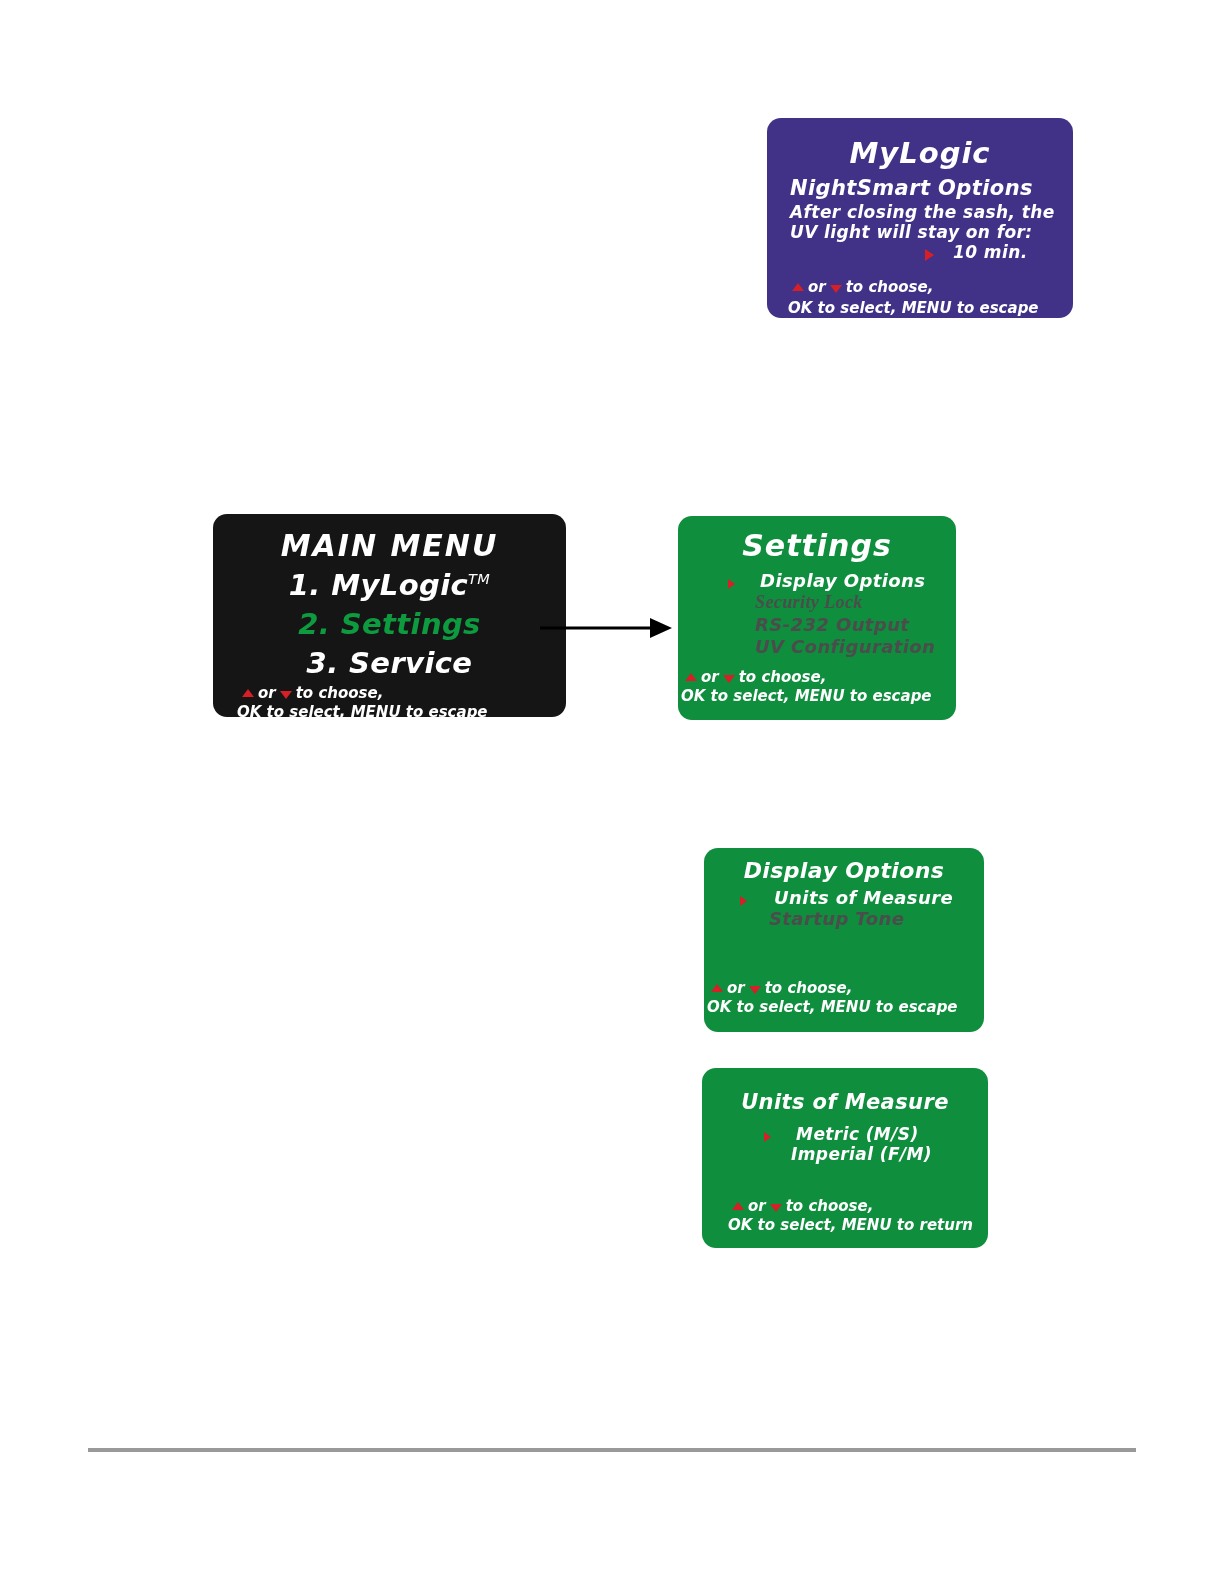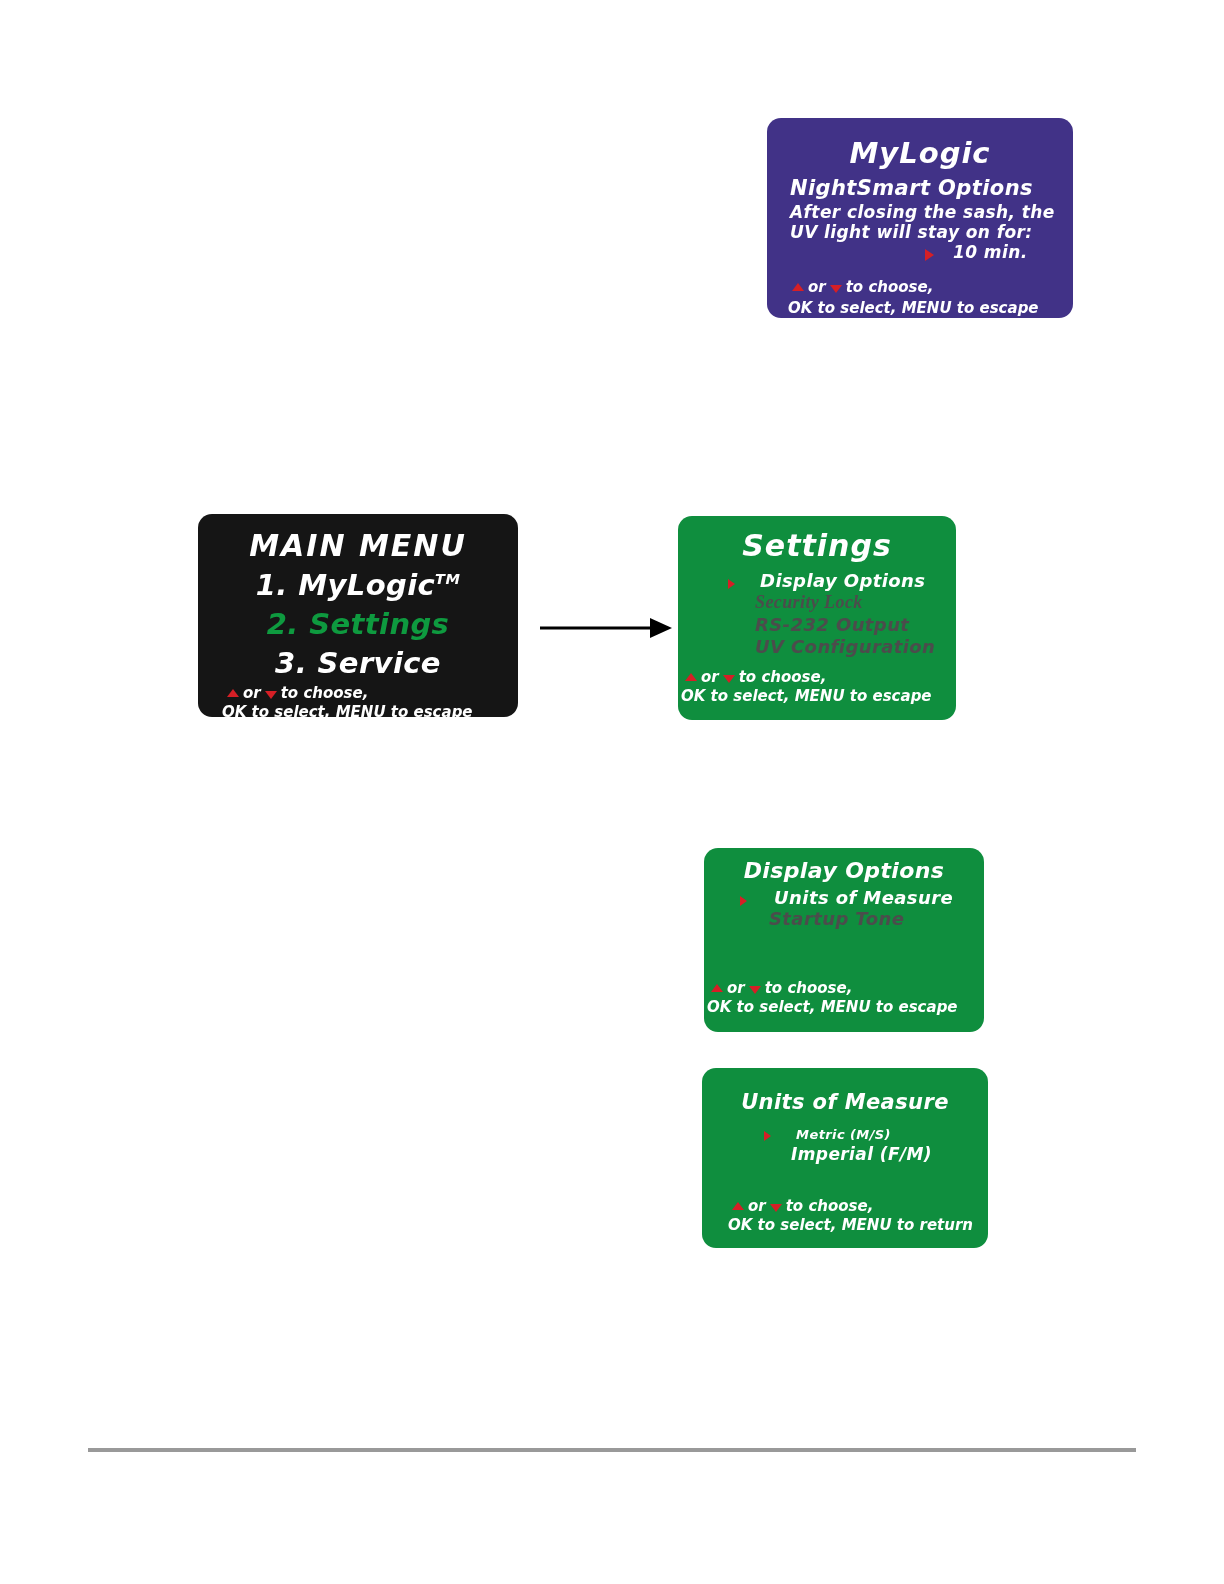--- a/index.html
+++ b/index.html
@@ -109,21 +109,21 @@
   .footer-rule {
     position: absolute;
     background: #999999;
     height: 4px;
   }
 
   sup.tm {
     font-size: 0.5em;
     vertical-align: super;
     font-style: italic;
-    font-weight: bold;
+    font-weight: normal;
   }
 </style>
 </head>
 <body>
 
 <div class="panel purple" style="left:767px; top:118px; width:306px; height:200px;">
 
   <div class="ln center" style="top:18px; font-size:29px; letter-spacing:1px;">MyLogic</div>
 
   <div class="ln" style="left:23px; top:58px; font-size:21px;">NightSmart Options</div>
@@ -137,21 +137,21 @@
     <span class="ln" style="position:relative; margin-left:14px; top:-1px; font-size:17px;margin-top:20px;">10 min.</span>
   </div>
 
   <div class="hint" style="left:25px; top:160px;">
     <span class="tri tri-up"></span><span class="gap"></span><span>or</span><span class="gap"></span><span class="tri tri-down"></span><span class="gap"></span><span>to choose,</span>
   </div>
 
   <div class="hint" style="left:21px; top:181px;">OK to select, MENU to escape</div>
 </div>
 
-<div class="panel black" style="left:198px; top:514px; width:320px; height:203px;">
+<div class="panel black" style="left:213px; top:514px; width:353px; height:203px;">
 
   <div class="ln center" style="top:14px; font-size:30px; letter-spacing:2px;">MAIN MENU</div>
 
   <div class="ln center" style="top:54px; font-size:29px;"><span>1. MyLogic</span><sup class="tm">TM</sup></div>
 
   <div class="ln center green-text" style="top:93px; font-size:29px;">2. Settings</div>
 
   <div class="ln center" style="top:132px; font-size:29px;">3. Service</div>
 
   <div class="hint" style="left:29px; top:170px;">
@@ -205,21 +205,21 @@
 
   <div class="hint" style="left:3px; top:150px;">OK to select, MENU to escape</div>
 </div>
 
 <div class="panel green" style="left:702px; top:1068px; width:286px; height:180px;">
 
   <div class="ln center" style="top:22px; font-size:21px;">Units of Measure</div>
 
   <div style="position:absolute; left:62px; top:57px; white-space:nowrap;">
     <span class="tri tri-right" style="border-top-width:5px;border-bottom-width:5px;border-left-width:7px;"></span>
-    <span class="ln" style="position:relative; margin-left:20px; top:-1px; font-size:13px;">Metric (M/S)</span>
+    <span class="ln" style="position:relative; margin-left:20px; top:-1px; font-size:17px;">Metric (M/S)</span>
   </div>
 
   <div class="ln dimlt" style="left:89px; top:76px; font-size:17px;">Imperial (F/M)</div>
 
   <div class="hint" style="left:30px; top:129px;">
     <span class="tri tri-up"></span><span class="gap"></span><span>or</span><span class="gap"></span><span class="tri tri-down"></span><span class="gap"></span><span>to choose,</span>
   </div>
 
   <div class="hint" style="left:26px; top:148px;">OK to select, MENU to return</div>
 </div>

